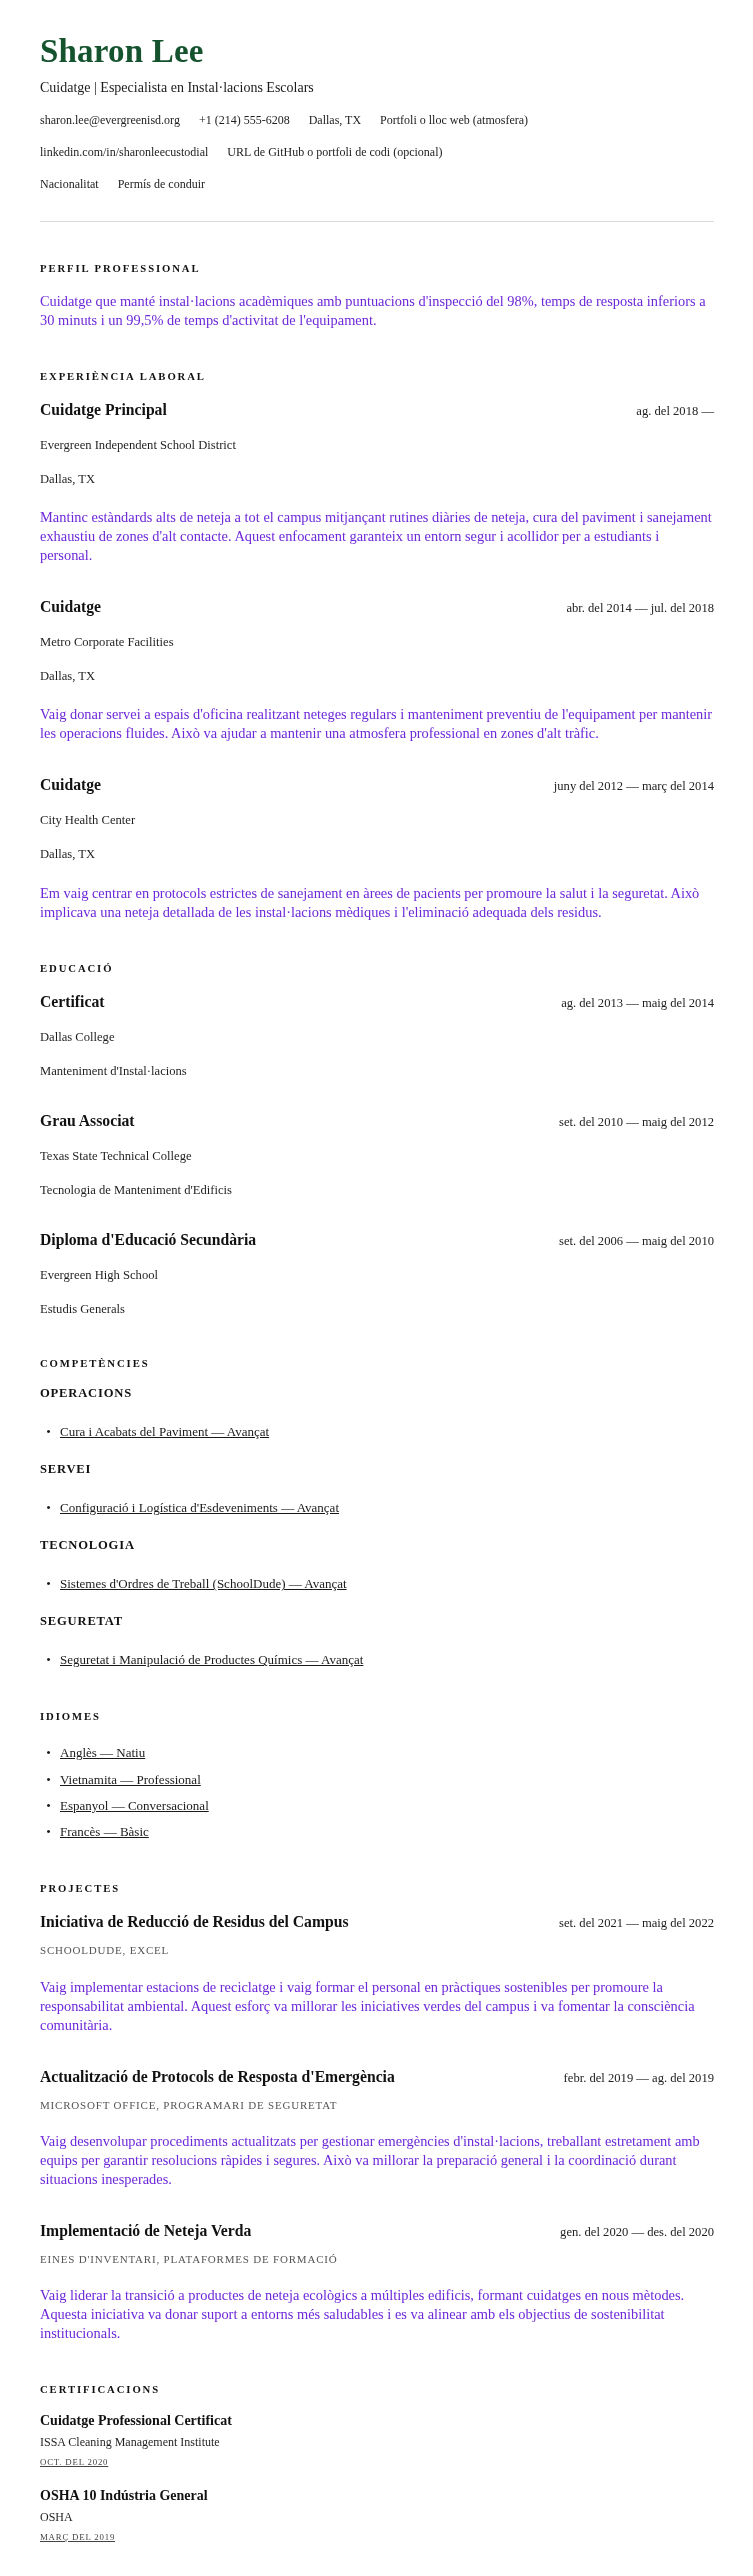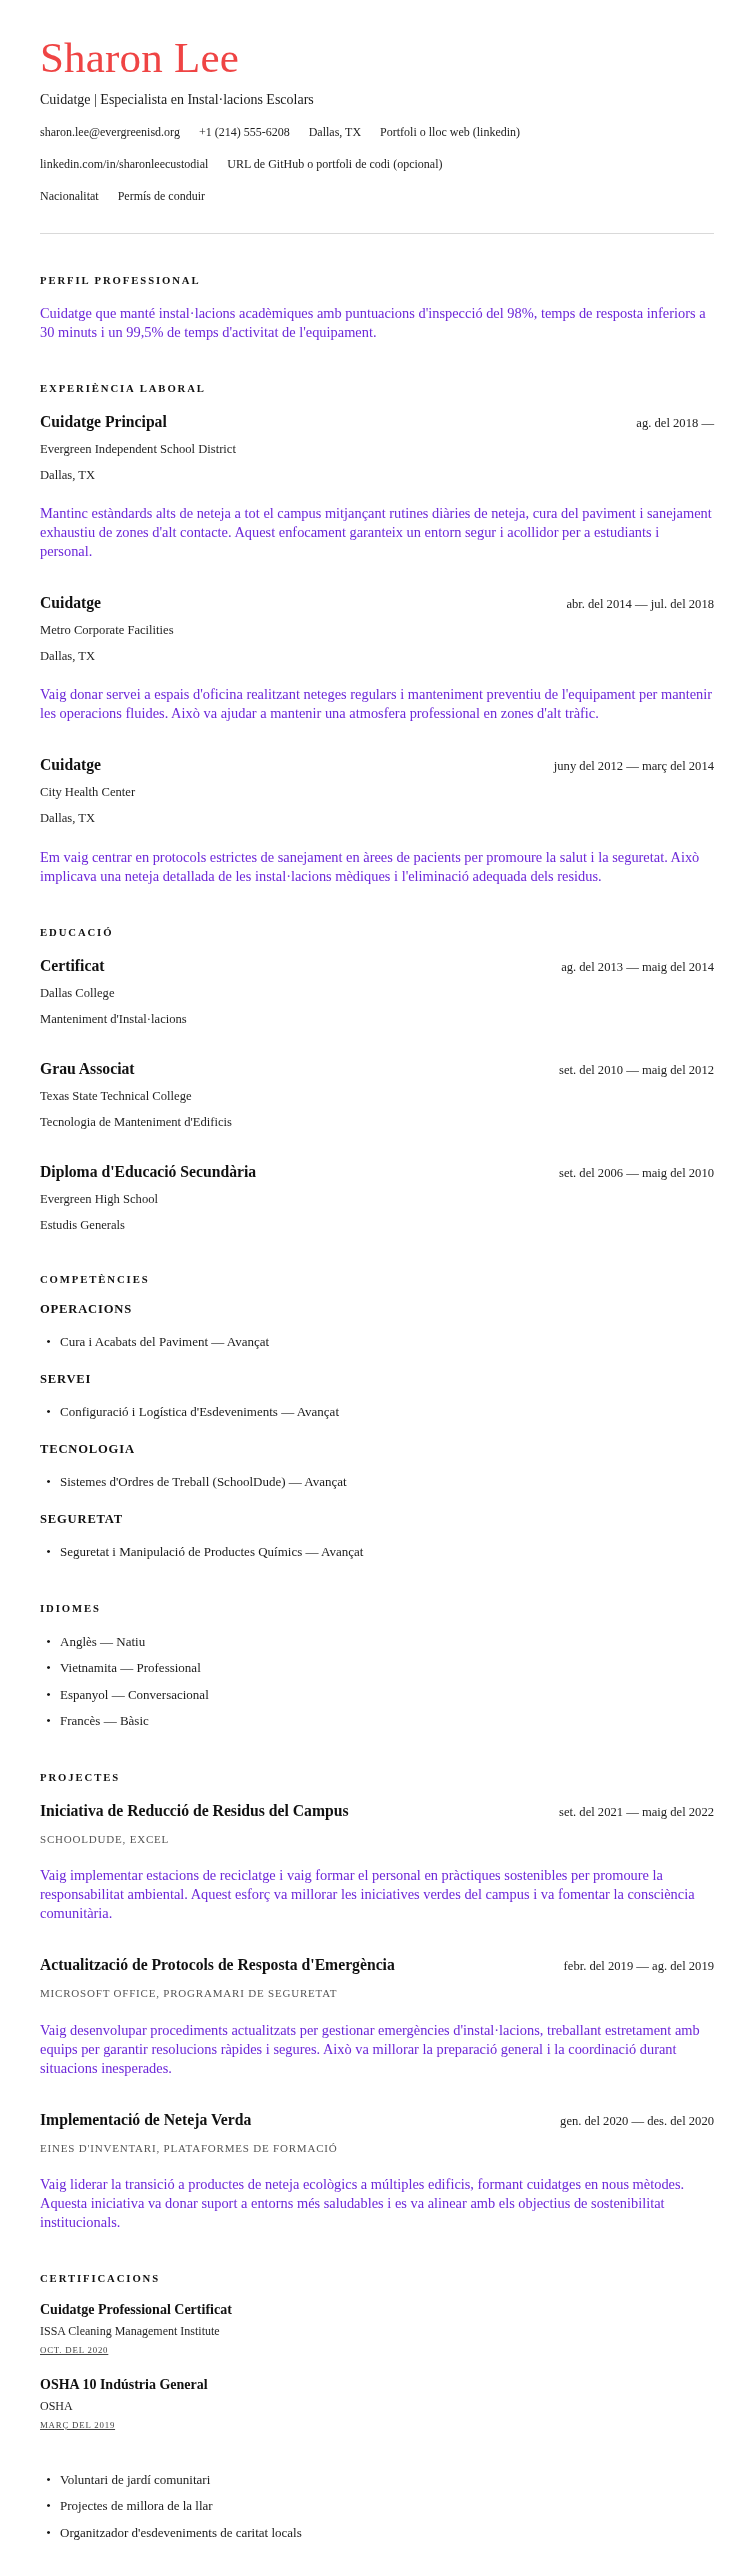--- a/index.html
+++ b/index.html
@@ -8,54 +8,54 @@
     width: 754px;
     min-height: 2576px;
     margin: 0 auto;
     color: #1a1a1a;
     font-family: "Liberation Serif", "DejaVu Serif", serif;
     -webkit-font-smoothing: antialiased;
   }
   .page { padding: 33px 40px 44px; }
 
   
-  .name { font-size: 43px; font-weight: 400; color: #ef4444; letter-spacing: 0.2px; }
+  .name { font-size: 33px; font-weight: 700; color: #14532d; letter-spacing: 0.2px; }
   .subtitle { font-size: 14px; margin-top: 10px; color: #1a1a1a; }
   .contact-row { display: flex; flex-wrap: wrap; gap: 6.3px 19px; font-size: 12px; color: #222; margin-top: 17px; }
   .divider { border: none; border-top: 0.6px solid #d9d9d9; margin-top: 29px; }
 
   
   section { margin-top: 40px; }
   .sec-h {
     font-size: 10.7px; font-weight: 700; letter-spacing: 1.9px;
     color: #111; margin-bottom: 17.6px;
   }
 
   .body-text { font-size: 14.4px; line-height: 19px; color: #6d28d9; }
 
   
   .entry { margin-top: 25px; }
   .entry:first-of-type { margin-top: 19px; }
   .entry-head { display: flex; justify-content: space-between; align-items: baseline; gap: 15px; }
   .entry-title { font-size: 15.7px; font-weight: 700; color: #111; }
   .entry-date { font-size: 12.6px; color: #222; white-space: nowrap; flex-shrink: 0; }
-  .entry-sub { font-size: 12.6px; color: #1f1f1f; margin-top: 11px; }
+  .entry-sub { font-size: 12.6px; color: #1f1f1f; margin-top: 19px; }
   .entry-desc { margin-top: 21.4px; }
   .entry + .entry { margin-top: 33px; }
 
   
   .tools-line { font-size: 11px; letter-spacing: 0.8px; color: #555; margin-top: 13px; }
 
   
   .skill-group { margin-top: 20px; }
   .skill-group:first-of-type { margin-top: 16.3px; }
   .skill-cat { font-size: 12.6px; font-weight: 700; letter-spacing: 0.8px; color: #111; }
 
   
-  ul.bullets { list-style: none; margin-top: 15px; }
+  ul.bullets { list-style: none; margin-top: 21px; text-decoration: underline; }
   ul.bullets li {
     position: relative; padding-left: 20px;
     font-size: 13px; line-height: 20px; color: #1a1a1a; margin-top: 6.3px;
   }
   ul.bullets li::before { content: "•"; position: absolute; left: 6.3px; color: #1a1a1a; }
 
   
   .cert { margin-top: 21.4px; }
   .cert:first-of-type { margin-top: 17.6px; }
   .cert-name { font-size: 14px; font-weight: 700; color: #111; }
@@ -68,21 +68,21 @@
 <div class="page">
 
   <header>
     <h1 class="name">Sharon Lee</h1>
     <div class="subtitle">Cuidatge | Especialista en Instal·lacions Escolars</div>
 
     <div class="contact-row">
       <span>sharon.lee@evergreenisd.org</span>
       <span>+1 (214) 555-6208</span>
       <span>Dallas, TX</span>
-      <span>Portfoli o lloc web (linkedin)</span>
+      <span>Portfoli o lloc web (atmosfera)</span>
     </div>
     <div class="contact-row">
       <span>linkedin.com/in/sharonleecustodial</span>
       <span>URL de GitHub o portfoli de codi (opcional)</span>
     </div>
     <div class="contact-row">
       <span>Nacionalitat</span>
       <span>Permís de conduir</span>
     </div>
   </header>

